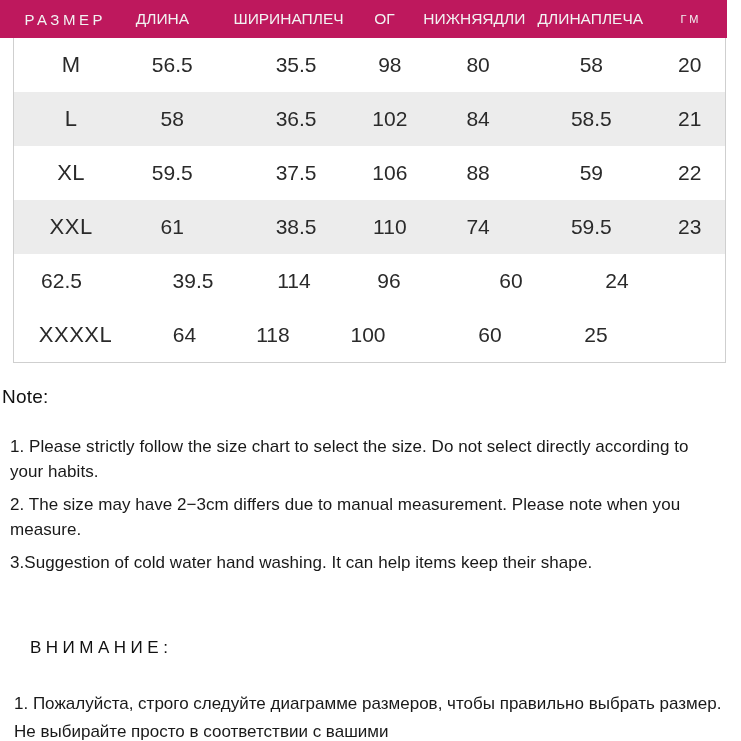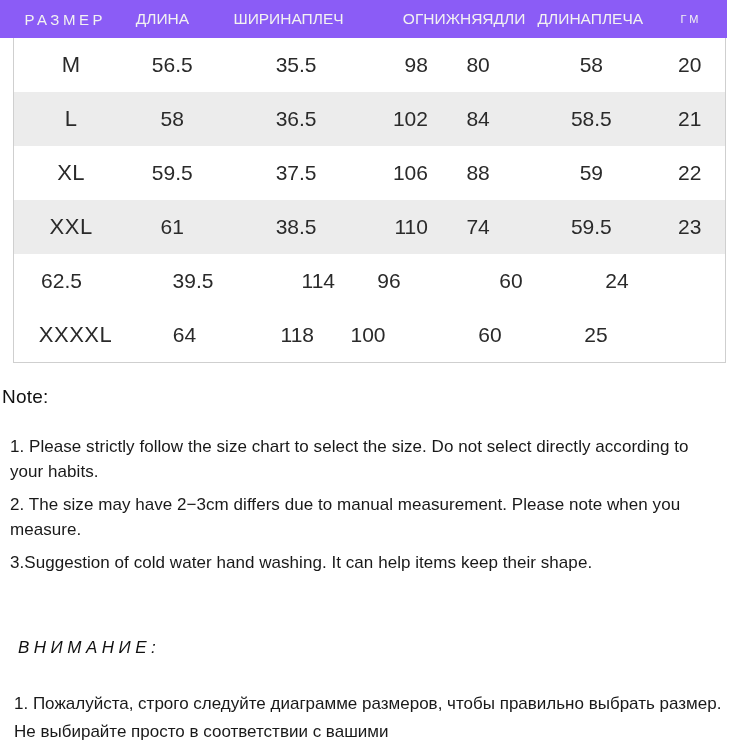--- a/index.html
+++ b/index.html
@@ -23,21 +23,21 @@
     top: 0;
     width: 741px;
   }
 
   .table-header {
     position: absolute;
     left: 0;
     top: 0;
     width: 727px;
     height: 38px;
-    background: #8b5cf6;
+    background: #be185d;
   }
 
   .table-body {
     position: absolute;
     left: 13px;
     top: 38px;
     width: 713px;
     border-left: 1px solid #cfcfcf;
     border-right: 1px solid #cfcfcf;
     border-bottom: 1px solid #cfcfcf;
@@ -66,21 +66,21 @@
     text-align: center;
     box-sizing: border-box;
     white-space: nowrap;
     overflow: hidden;
   }
 
   
   .c1 { width: 123px; }
   .c2 { width:  95px; }
   .c3 { width: 120px; margin-left: 24px; }
-  .c4 { width:  82px; text-align: right; }
+  .c4 { width:  82px; }
   .c5 { width: 108px; }
   .c6 { width: 136px; }
   .c7 { width:  76px; }
 
   .hdr-row .cell {
     color: #f2f2f2;
     font-size: 15.5px;
     font-weight: 400;
     letter-spacing: 0px;
   }
@@ -135,22 +135,21 @@
     position: absolute;
     left: 14px;
     top: 638px;
     width: 712px;
   }
   .ru-title {
     font-size: 17px;
     font-weight: 500;
     color: #111111;
     letter-spacing: 4.5px;
-    margin: 0 0 32px 4px;
-    font-style: italic;
+    margin: 0 0 32px 16px;
   }
   .ru-line {
     font-size: 17px;
     font-weight: 300;
     color: #191919;
     line-height: 28px;
     margin: 0;
   }
 </style>
 </head>

